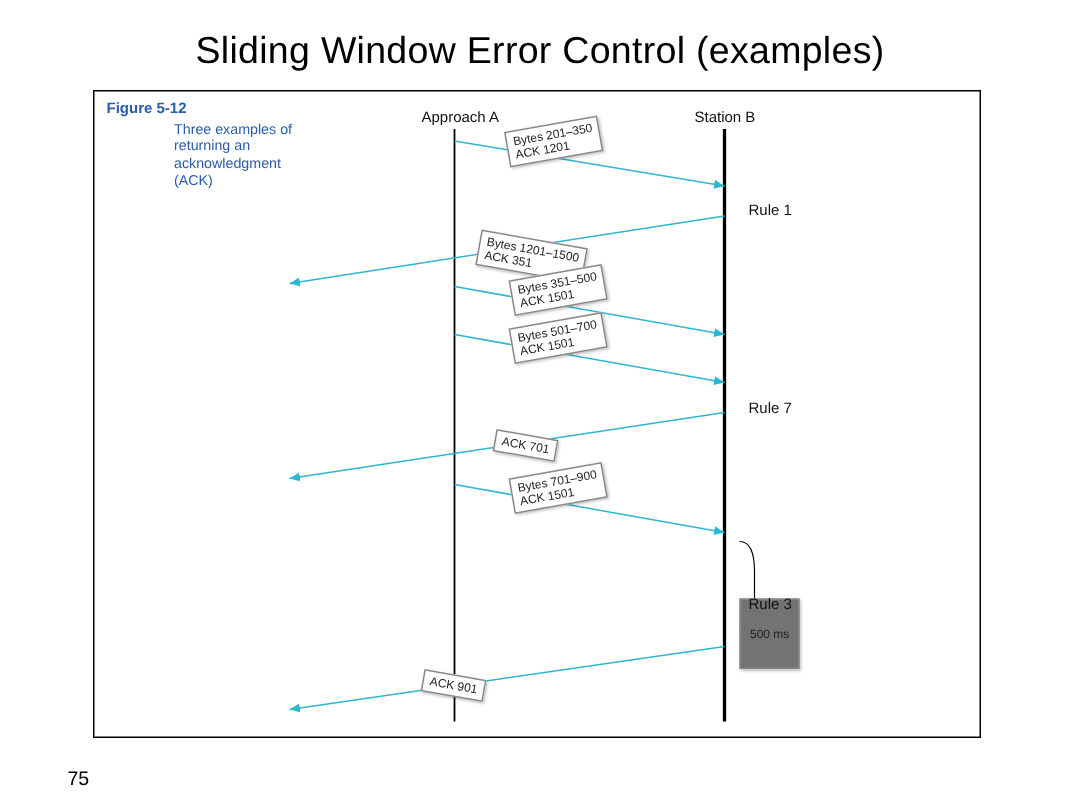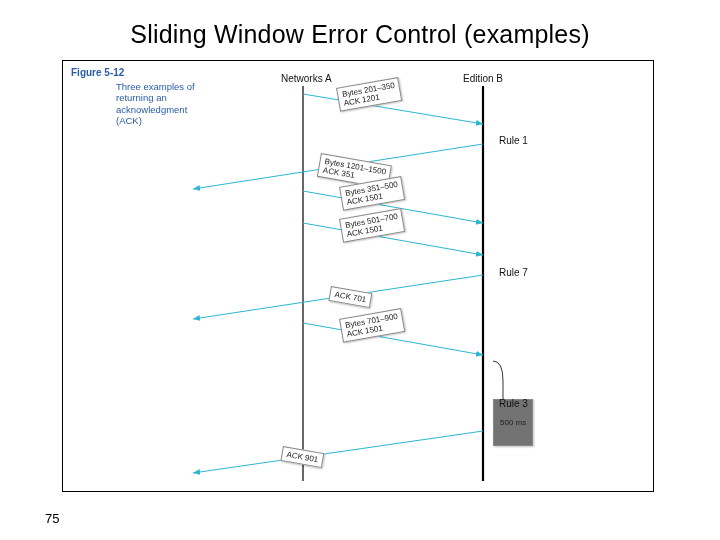--- a/index.html
+++ b/index.html
@@ -98,22 +98,22 @@
 </head>
 <body>
 
 <h1 class="slide-title">Sliding Window Error Control (examples)</h1>
 
 <div class="fig-area">
 
   <div class="fig-label">Figure 5-12</div>
   <div class="fig-caption">Three examples of returning an acknowledgment (ACK)</div>
 
-  <div class="station-label" style="left:218px; top:12px;">Networks A</div>
-  <div class="station-label" style="left:400px; top:12px;">Edition B</div>
+  <div class="station-label" style="left:218px; top:12px;">Approach A</div>
+  <div class="station-label" style="left:400px; top:12px;">Station B</div>
 
   <svg width="590" height="430">
     <defs>
       <marker id="arr" markerWidth="8" markerHeight="8" refX="7" refY="3" orient="auto">
         <path d="M0,0 L7,3 L0,6 Z" fill="#2bb7cf"></path>
       </marker>
     </defs>
 
     <line x1="240" y1="25" x2="240" y2="420" stroke="#000" stroke-width="1.2"></line>
     <line x1="420" y1="25" x2="420" y2="420" stroke="#000" stroke-width="2.2"></line>

